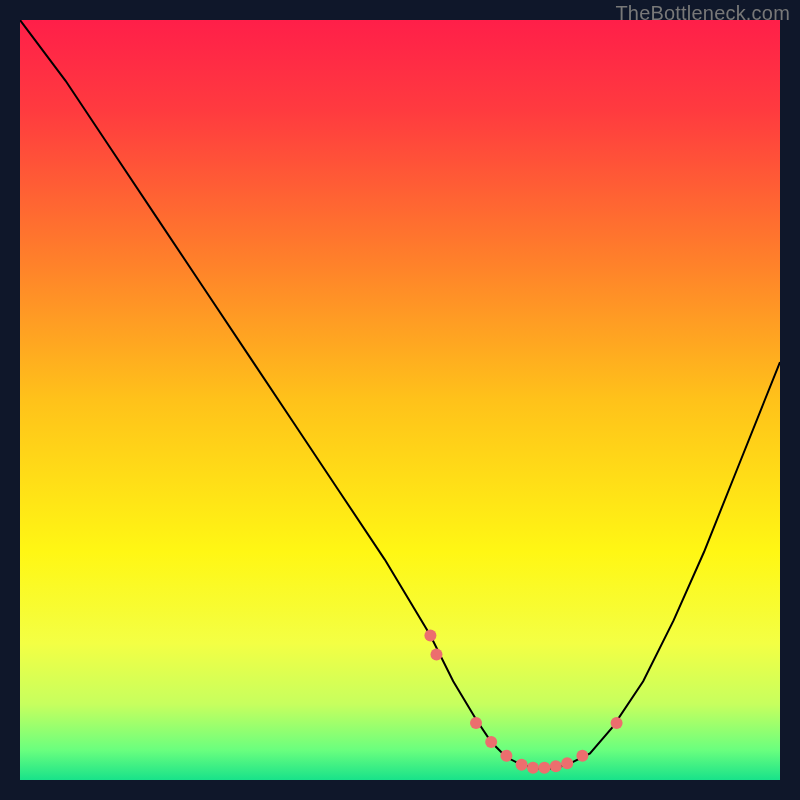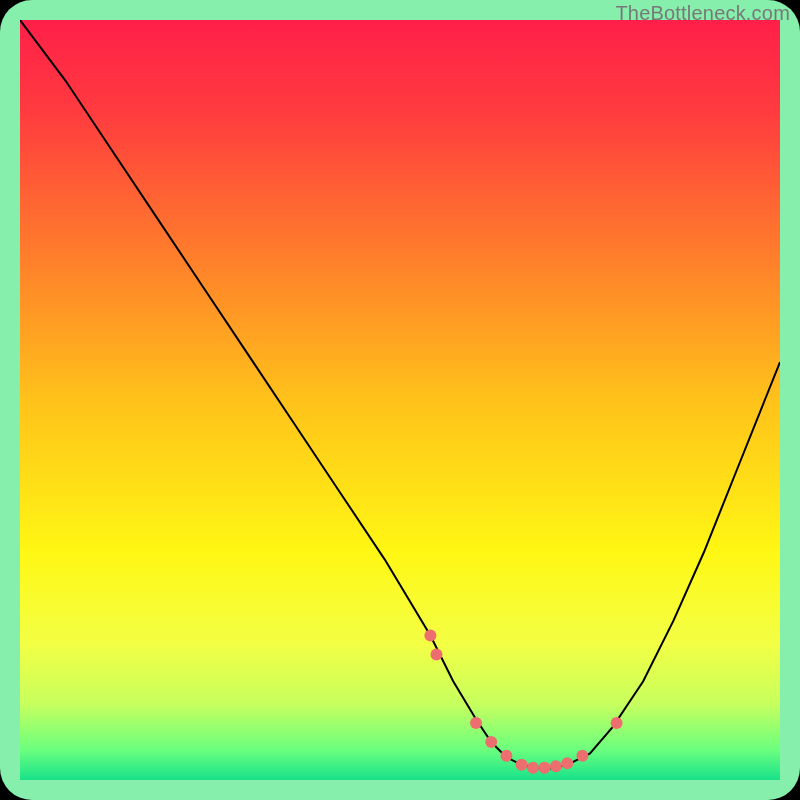--- a/index.html
+++ b/index.html
@@ -1,22 +1,21 @@
 <!DOCTYPE html>
 <html><head>
 <meta charset="utf-8">
 <style>
   * { margin: 0; padding: 0; box-sizing: border-box; }
   html, body { width: 800px; height: 800px; overflow: hidden; background: #000; }
   .frame {
     width: 800px;
     height: 800px;
-    background: #86efac;
+    background: #0f172a;
     position: relative;
-    border-radius: 32px;
   }
   .plot-area {
     position: absolute;
     left: 20px;
     top: 20px;
     width: 760px;
     height: 760px;
   }
   .watermark {
     position: absolute;

